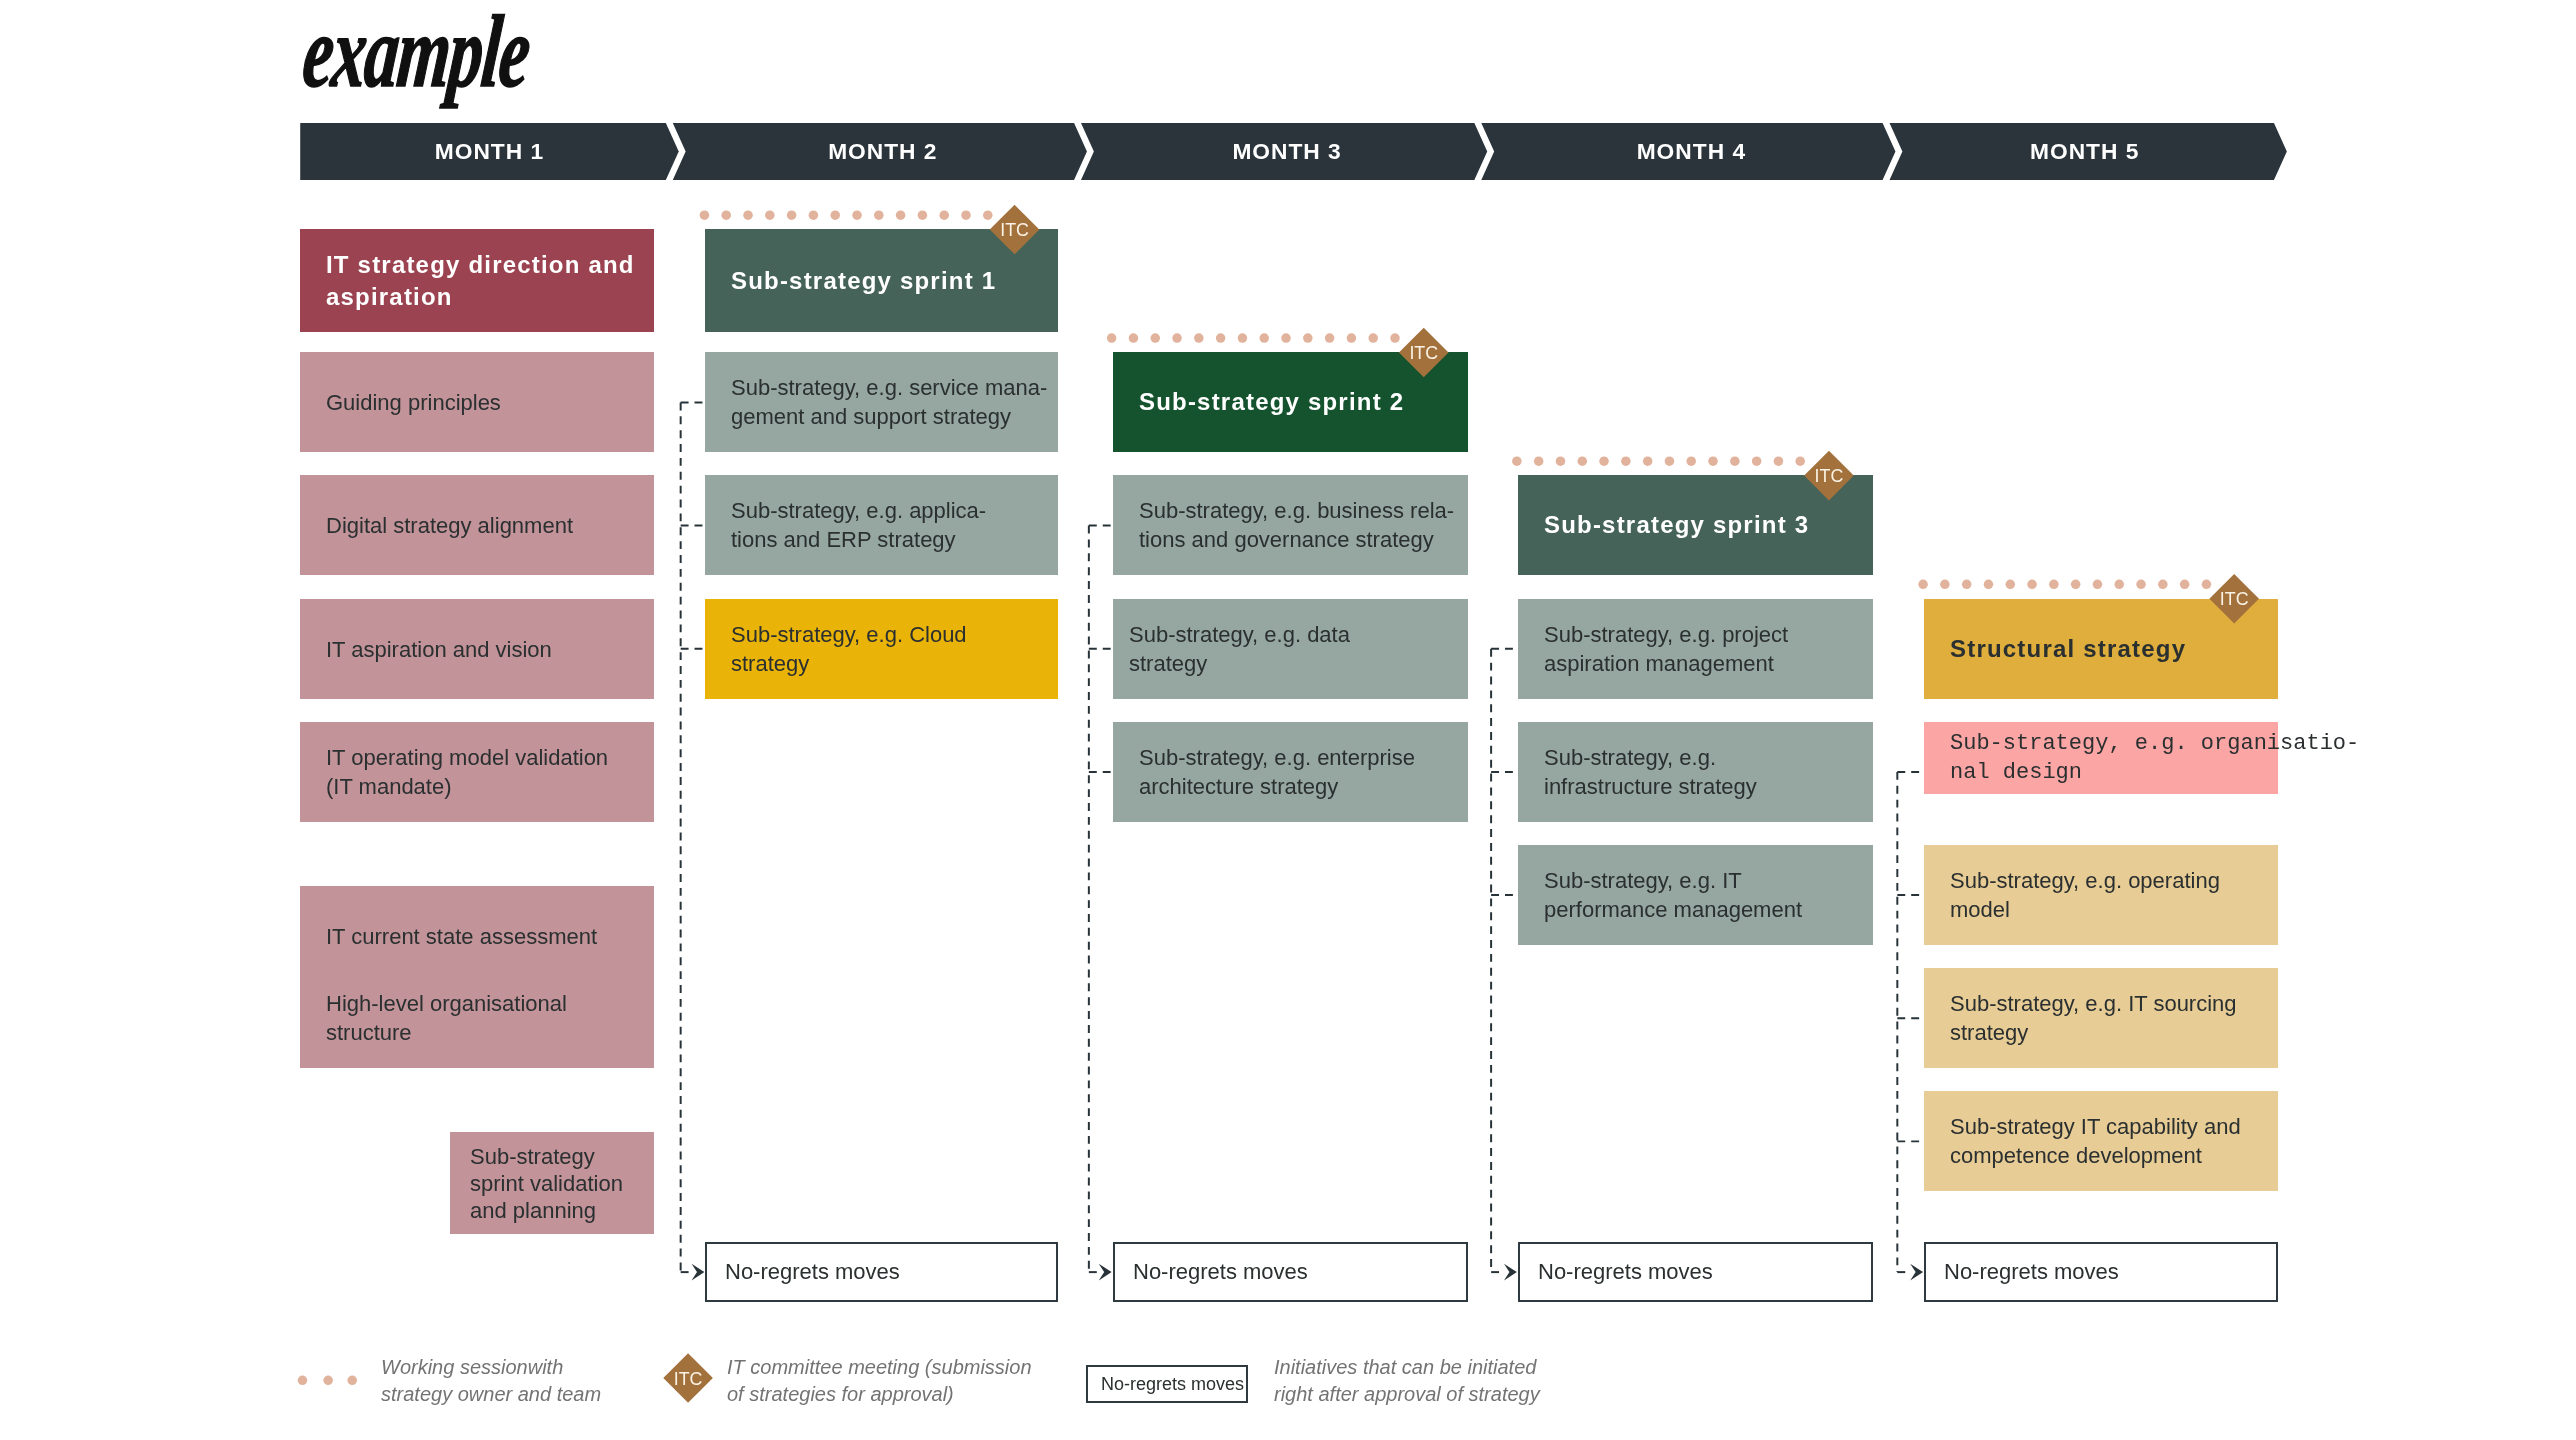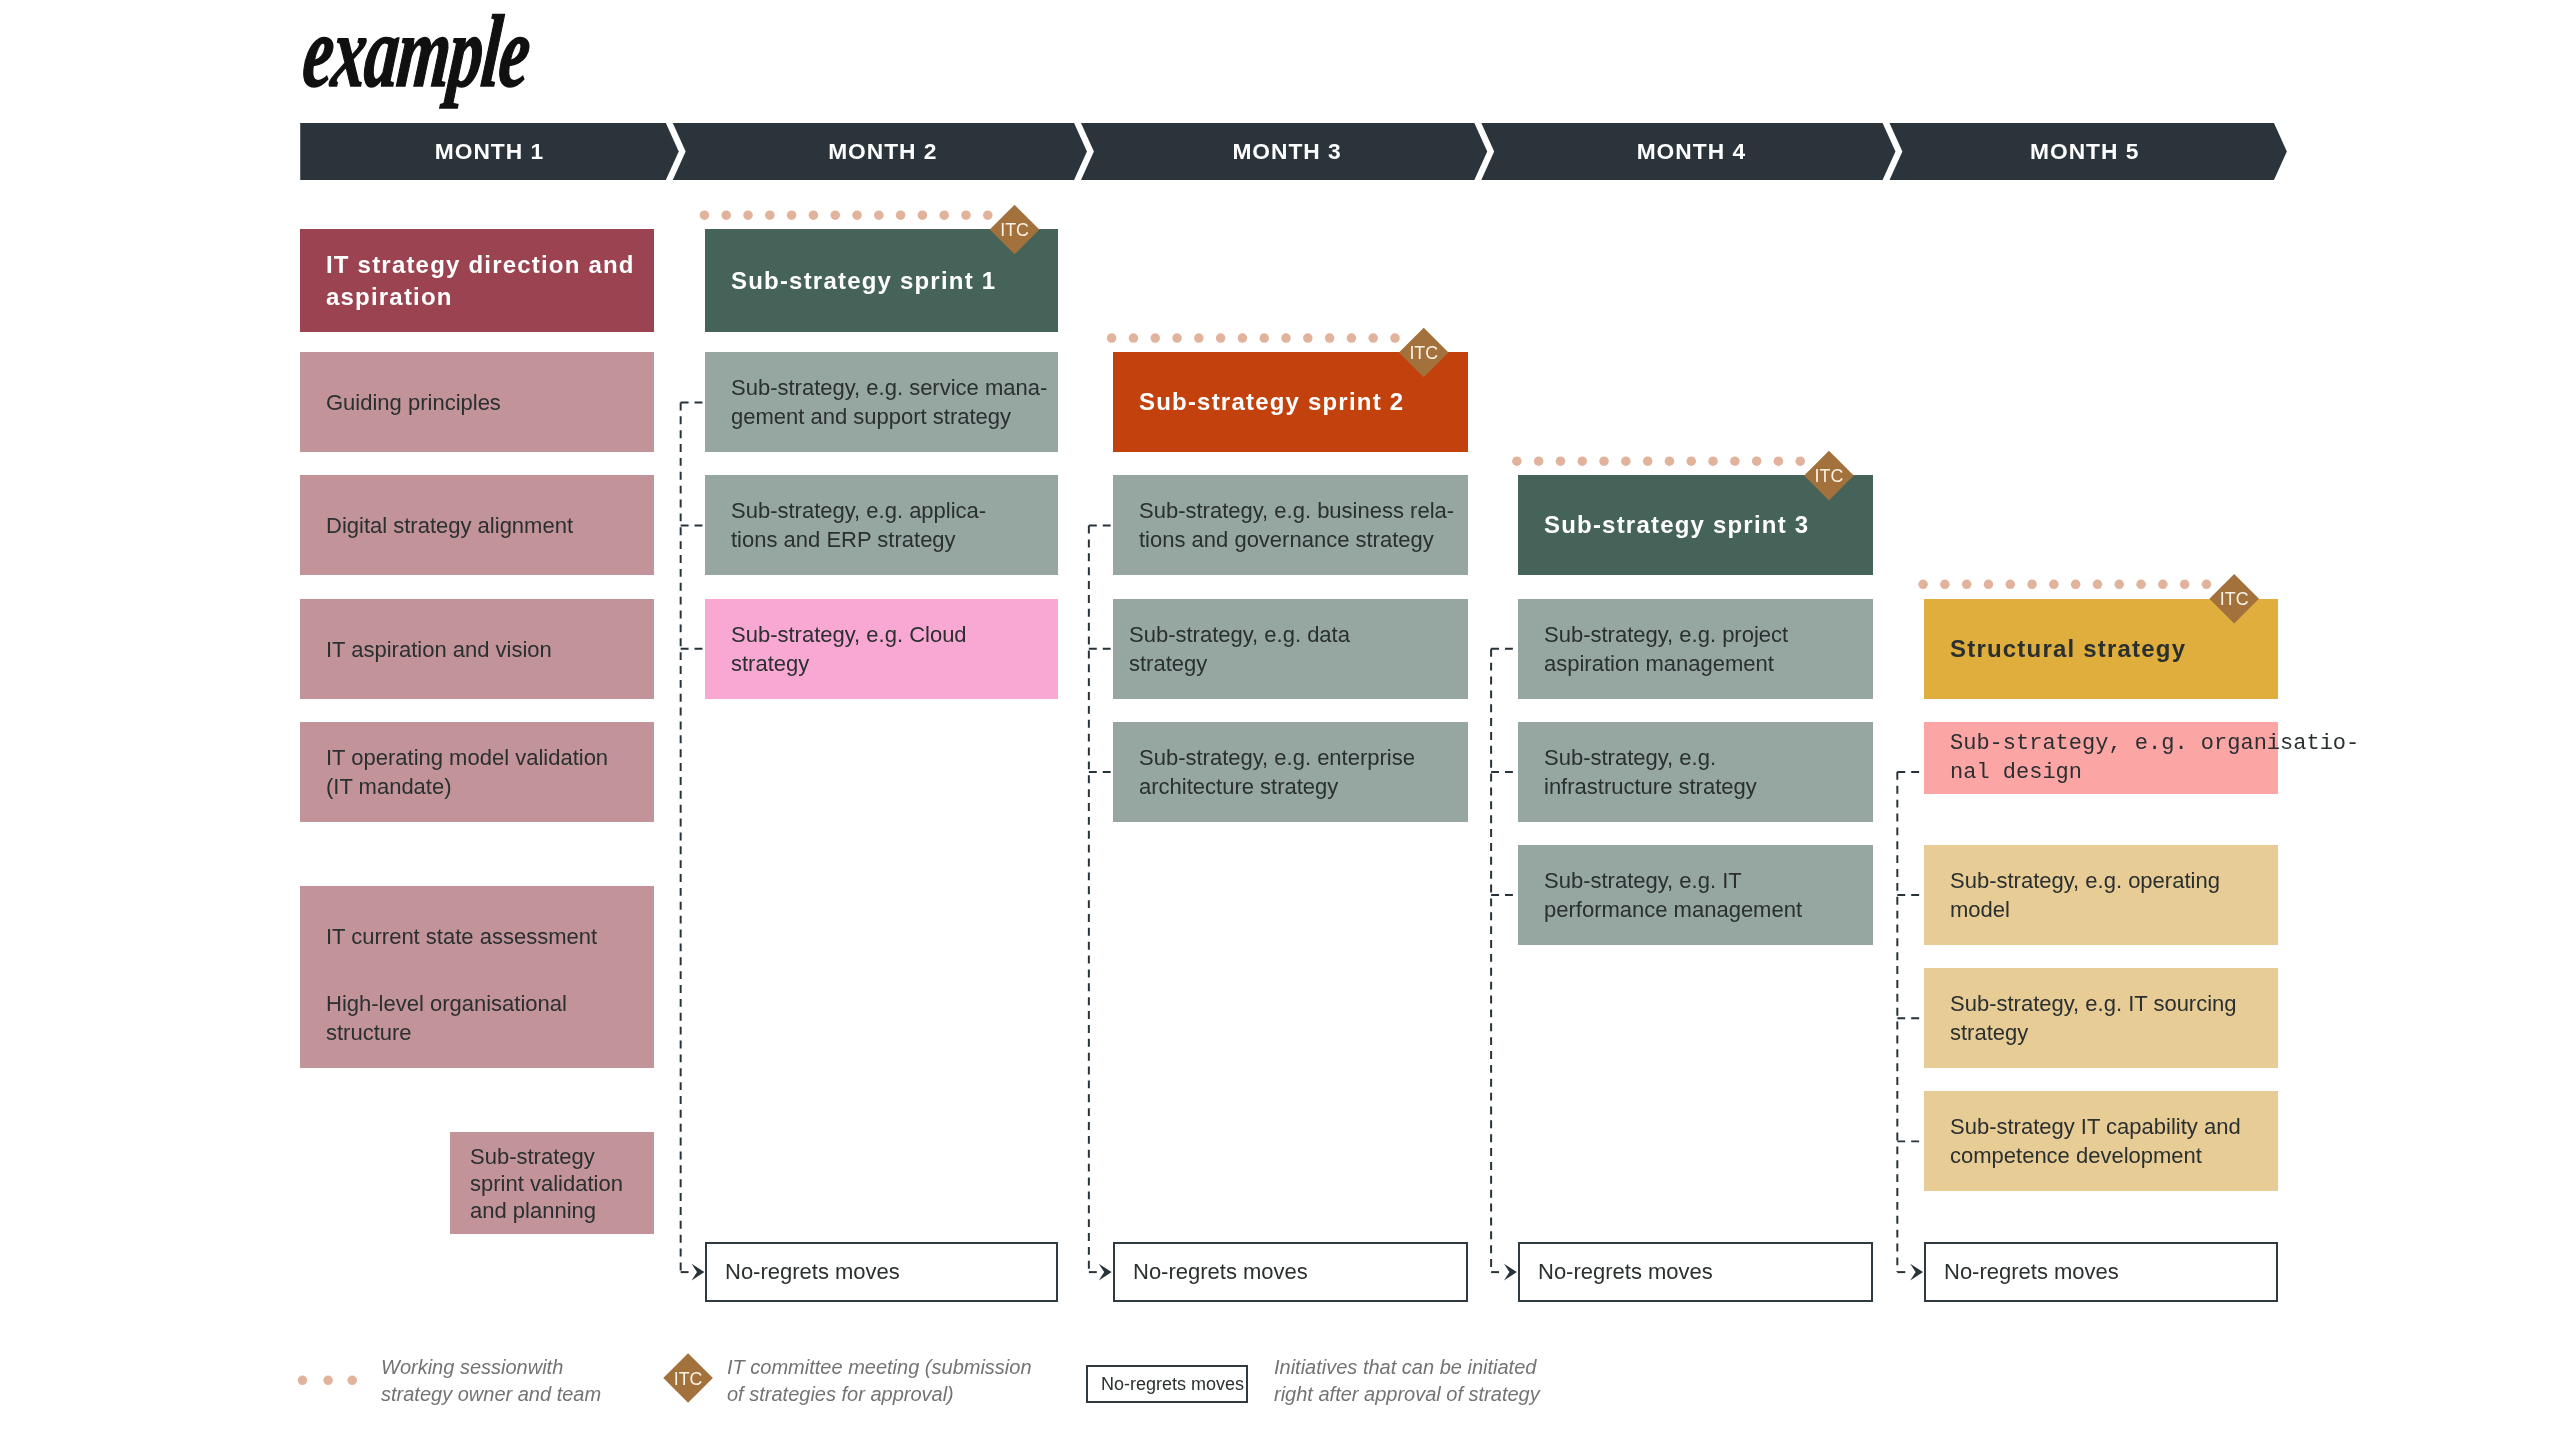--- a/index.html
+++ b/index.html
@@ -58,38 +58,38 @@
     <span>structure</span>
   </div>
 <div class="bx " style="left:450px;top:1091px;width:204px;height:102px;background:#c29399;line-height:27px;padding-top:1px;padding-left:20px;padding-right:6px;margin-top:41px;">
     <span>Sub-strategy</span>
     <span>sprint validation</span>
     <span>and planning</span>
   </div>
 <div class="bx ttl" style="left:705px;top:229px;width:353px;height:103px;background:#46635a;">
     <span>Sub-strategy sprint 1</span>
   </div>
-<div class="bx ttl" style="left:1113px;top:352px;width:355px;height:100px;background:#c2410c;">
+<div class="bx ttl" style="left:1113px;top:352px;width:355px;height:100px;background:#14532d;">
     <span>Sub-strategy sprint 2</span>
   </div>
 <div class="bx ttl" style="left:1518px;top:475px;width:355px;height:100px;background:#46635a;">
     <span>Sub-strategy sprint 3</span>
   </div>
 <div class="bx ttl" style="left:1924px;top:599px;width:354px;height:100px;background:#dfae3c;color:#2a2f30;">
     <span>Structural strategy</span>
   </div>
 <div class="bx p4" style="left:705px;top:352px;width:353px;height:100px;background:#96a6a1;">
     <span>Sub-strategy, e.g. service mana-</span>
     <span>gement and support strategy</span>
   </div>
 <div class="bx p4" style="left:705px;top:475px;width:353px;height:100px;background:#96a6a1;">
     <span>Sub-strategy, e.g. applica-</span>
     <span>tions and ERP strategy</span>
   </div>
-<div class="bx p4" style="left:705px;top:599px;width:353px;height:100px;background:#f9a8d4;">
+<div class="bx p4" style="left:705px;top:599px;width:353px;height:100px;background:#eab308;">
     <span>Sub-strategy, e.g. Cloud</span>
     <span>strategy</span>
   </div>
 <div class="bx p4" style="left:1113px;top:475px;width:355px;height:100px;background:#96a6a1;">
     <span>Sub-strategy, e.g. business rela-</span>
     <span>tions and governance strategy</span>
   </div>
 <div class="bx p4" style="left:1113px;top:599px;width:355px;height:100px;background:#96a6a1;padding-left:16px;">
     <span>Sub-strategy, e.g. data</span>
     <span>strategy</span>

